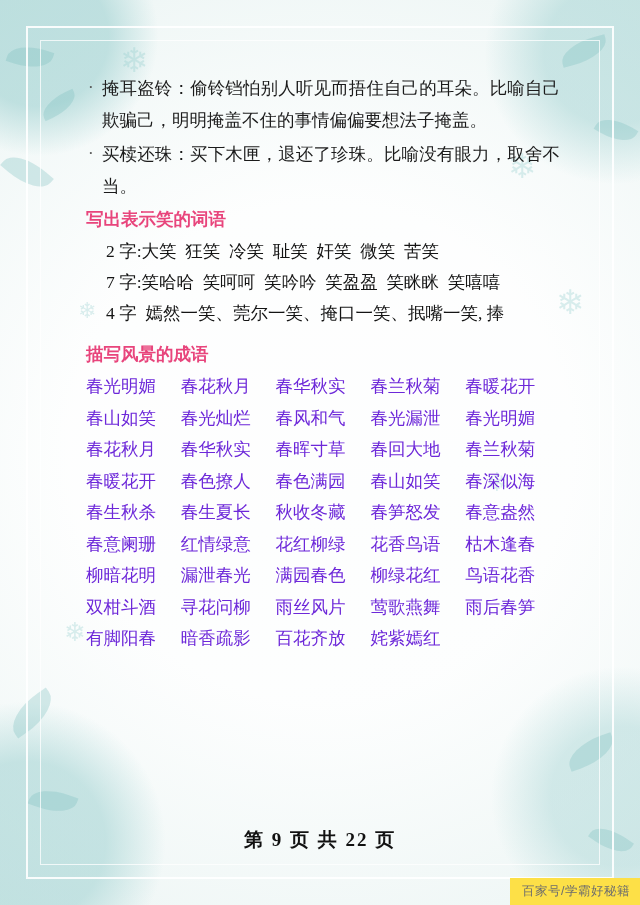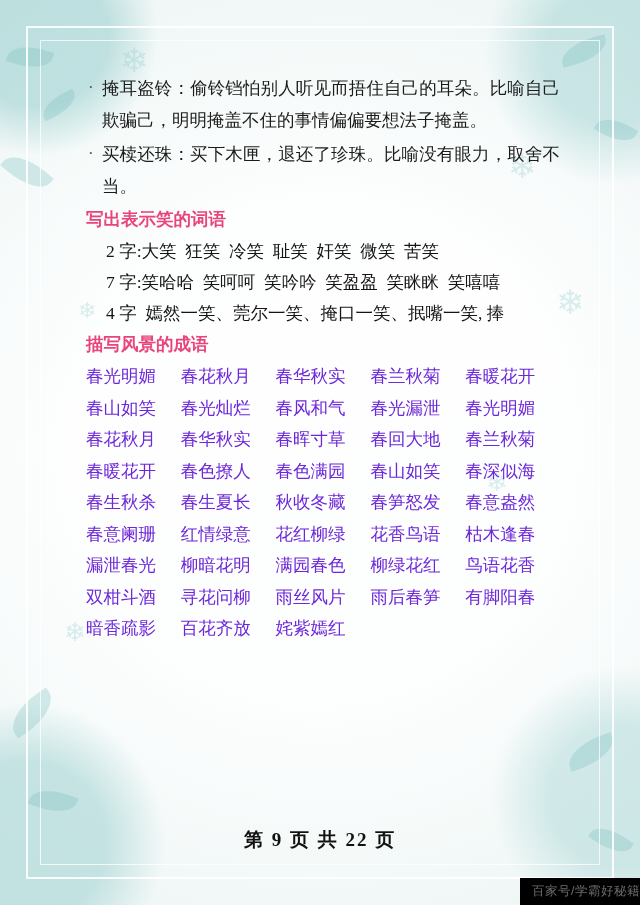--- a/index.html
+++ b/index.html
@@ -95,20 +95,21 @@
   }
 
   .section-title {
     color: #e8457c;
     font-size: 17.5px;
     font-weight: bold;
     line-height: 30px;
     margin-bottom: 2px;
   }
   .section-title.tight {
+    margin-top: 10px;
   }
 
   .wordline {
     font-size: 17.5px;
     line-height: 31px;
     color: #141414;
     white-space: pre;
     margin-left: 20px;
   }
 
@@ -132,25 +133,25 @@
     font-size: 19px;
     font-weight: bold;
     letter-spacing: 2px;
     color: #111;
   }
 
   .watermark {
     position: absolute;
     right: 0;
     bottom: 0;
-    background: #000000;
+    background: #fde047;
     color: #6d6d6d;
     font-size: 12.5px;
     font-family: "Liberation Sans", sans-serif;
-    padding: 5px 0 5px 12px;
+    padding: 5px 10px 5px 12px;
     letter-spacing: 0.5px;
   }
 </style>
 </head>
 <body>
 
 <div class="page">
   <div class="bg-wash"></div>
 
   <div class="leaf" style="left:8px;  top:46px;  width:44px; height:22px; transform:rotate(18deg);"></div>
@@ -223,29 +224,30 @@
       <div class="cell">秋收冬藏</div>
       <div class="cell">春笋怒发</div>
 
       <div class="cell">春意盎然</div>
       <div class="cell">春意阑珊</div>
       <div class="cell">红情绿意</div>
       <div class="cell">花红柳绿</div>
       <div class="cell">花香鸟语</div>
 
       <div class="cell">枯木逢春</div>
+      <div class="cell">柳暗花明</div>
       <div class="cell">漏泄春光</div>
-      <div class="cell">柳暗花明</div>
       <div class="cell">满园春色</div>
       <div class="cell">柳绿花红</div>
 
       <div class="cell">鸟语花香</div>
       <div class="cell">双柑斗酒</div>
       <div class="cell">寻花问柳</div>
       <div class="cell">雨丝风片</div>
+      <div class="cell">莺歌燕舞</div>
 
       <div class="cell">雨后春笋</div>
       <div class="cell">有脚阳春</div>
       <div class="cell">暗香疏影</div>
       <div class="cell">百花齐放</div>
       <div class="cell">姹紫嫣红</div>
     </div>
 
   </div>
 

